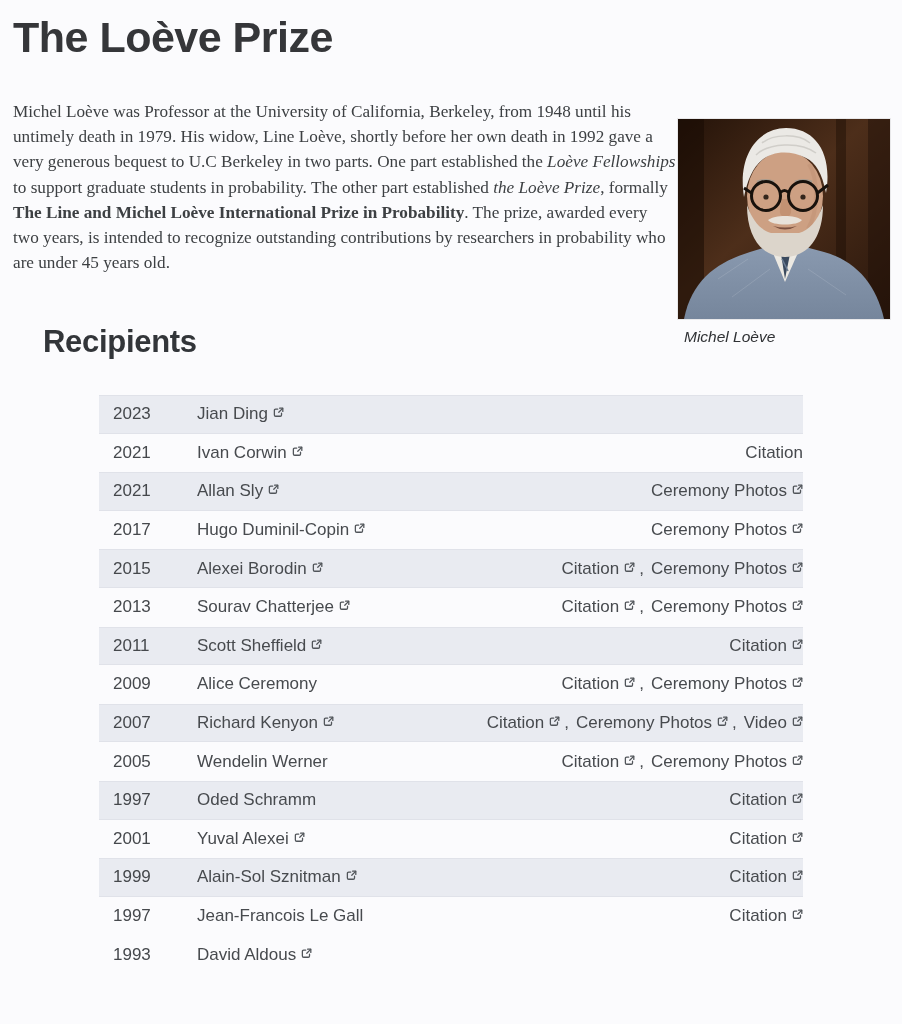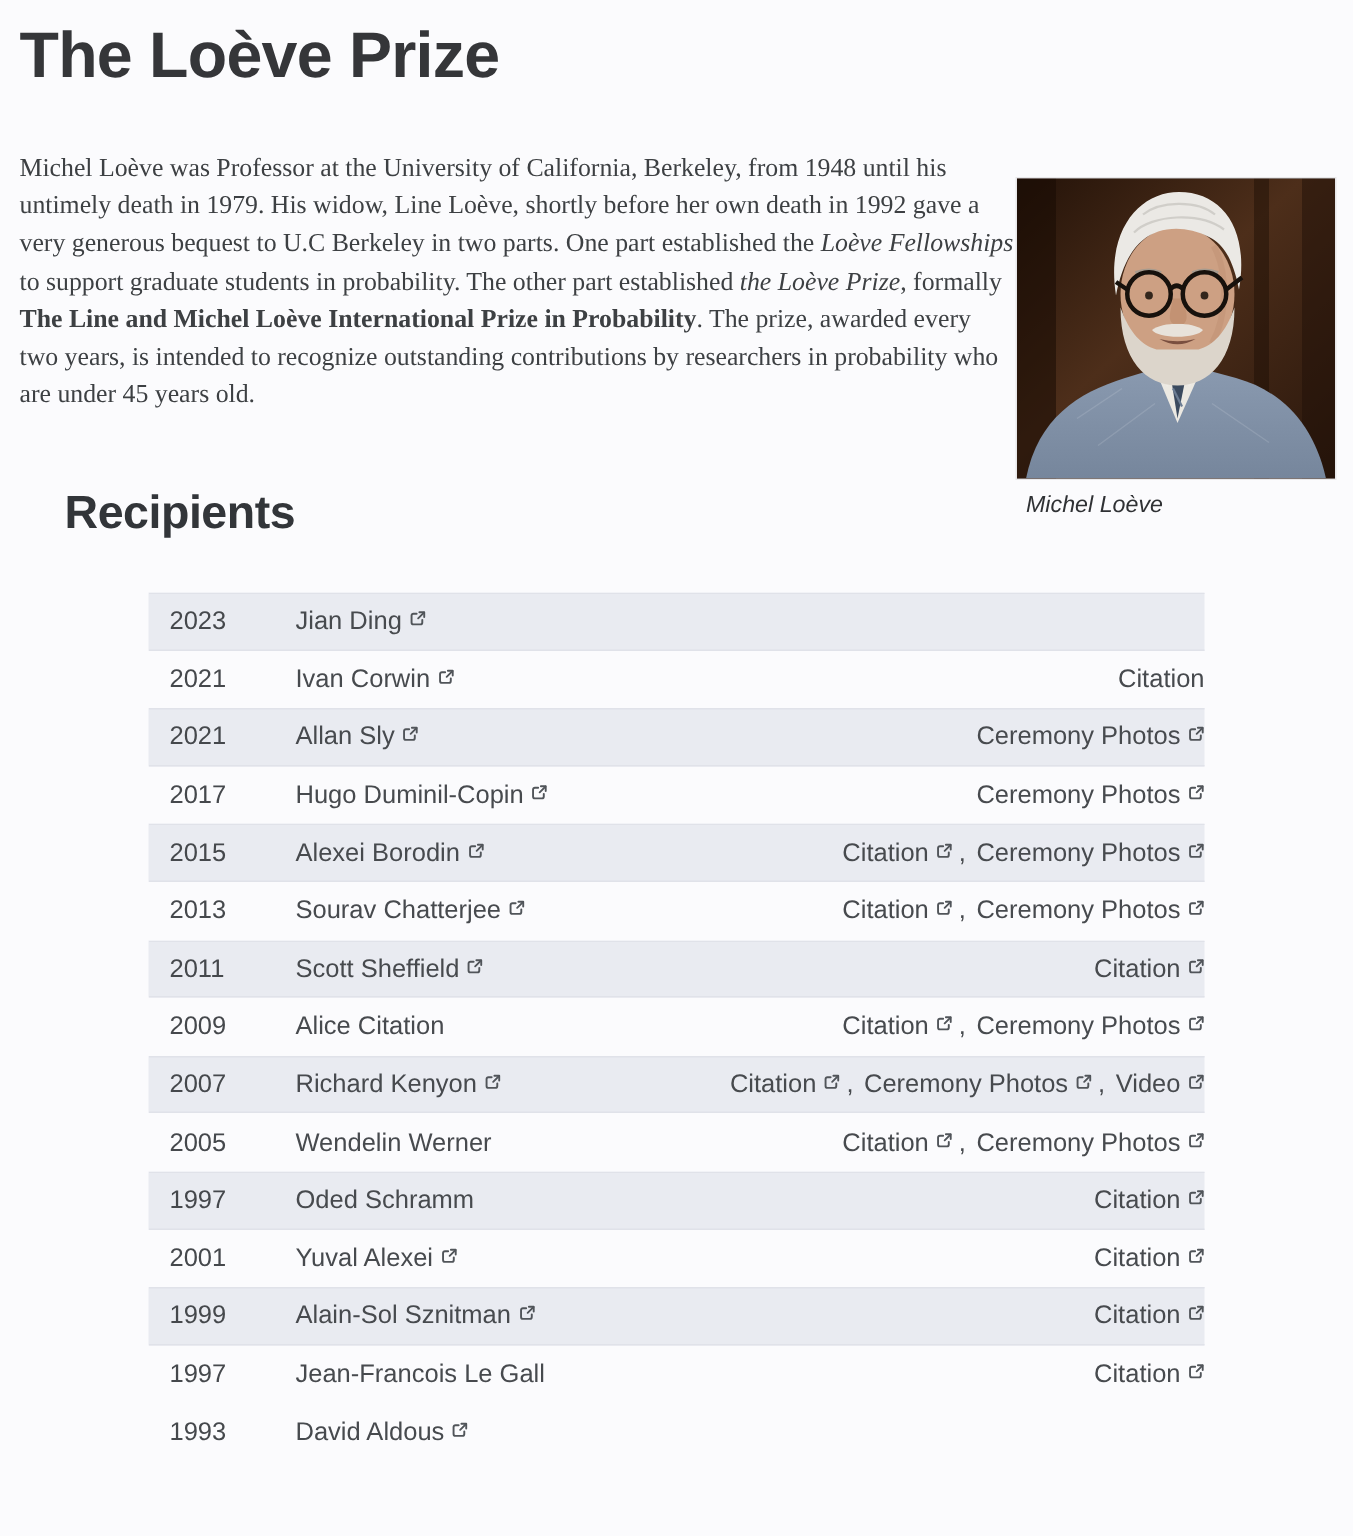--- a/index.html
+++ b/index.html
@@ -217,21 +217,21 @@
             <path d="M10.5 1.5 6.3 5.7"></path>
           </svg></div>
         <div class="c-links"><span class="lnk">Citation</span><svg viewBox="0 0 12 12" class="ext">
             <path d="M5.2 2.3H2.9C2 2.3 1.5 2.9 1.5 3.7v5c0 .8.5 1.4 1.4 1.4h5c.8 0 1.4-.6 1.4-1.4V6.8"></path>
             <path d="M7.2 1.3h3.5v3.5"></path>
             <path d="M10.5 1.5 6.3 5.7"></path>
           </svg></div>
       </div>
       <div class="row">
         <div class="c-year">2009</div>
-        <div class="c-name"><span class="lnk">Alice Citation</span></div>
+        <div class="c-name"><span class="lnk">Alice Ceremony</span></div>
         <div class="c-links"><span class="lnk">Citation</span><svg viewBox="0 0 12 12" class="ext">
             <path d="M5.2 2.3H2.9C2 2.3 1.5 2.9 1.5 3.7v5c0 .8.5 1.4 1.4 1.4h5c.8 0 1.4-.6 1.4-1.4V6.8"></path>
             <path d="M7.2 1.3h3.5v3.5"></path>
             <path d="M10.5 1.5 6.3 5.7"></path>
           </svg><span class="sep">,</span><span class="lnk">Ceremony Photos</span><svg viewBox="0 0 12 12" class="ext">
             <path d="M5.2 2.3H2.9C2 2.3 1.5 2.9 1.5 3.7v5c0 .8.5 1.4 1.4 1.4h5c.8 0 1.4-.6 1.4-1.4V6.8"></path>
             <path d="M7.2 1.3h3.5v3.5"></path>
             <path d="M10.5 1.5 6.3 5.7"></path>
           </svg></div>
       </div>

